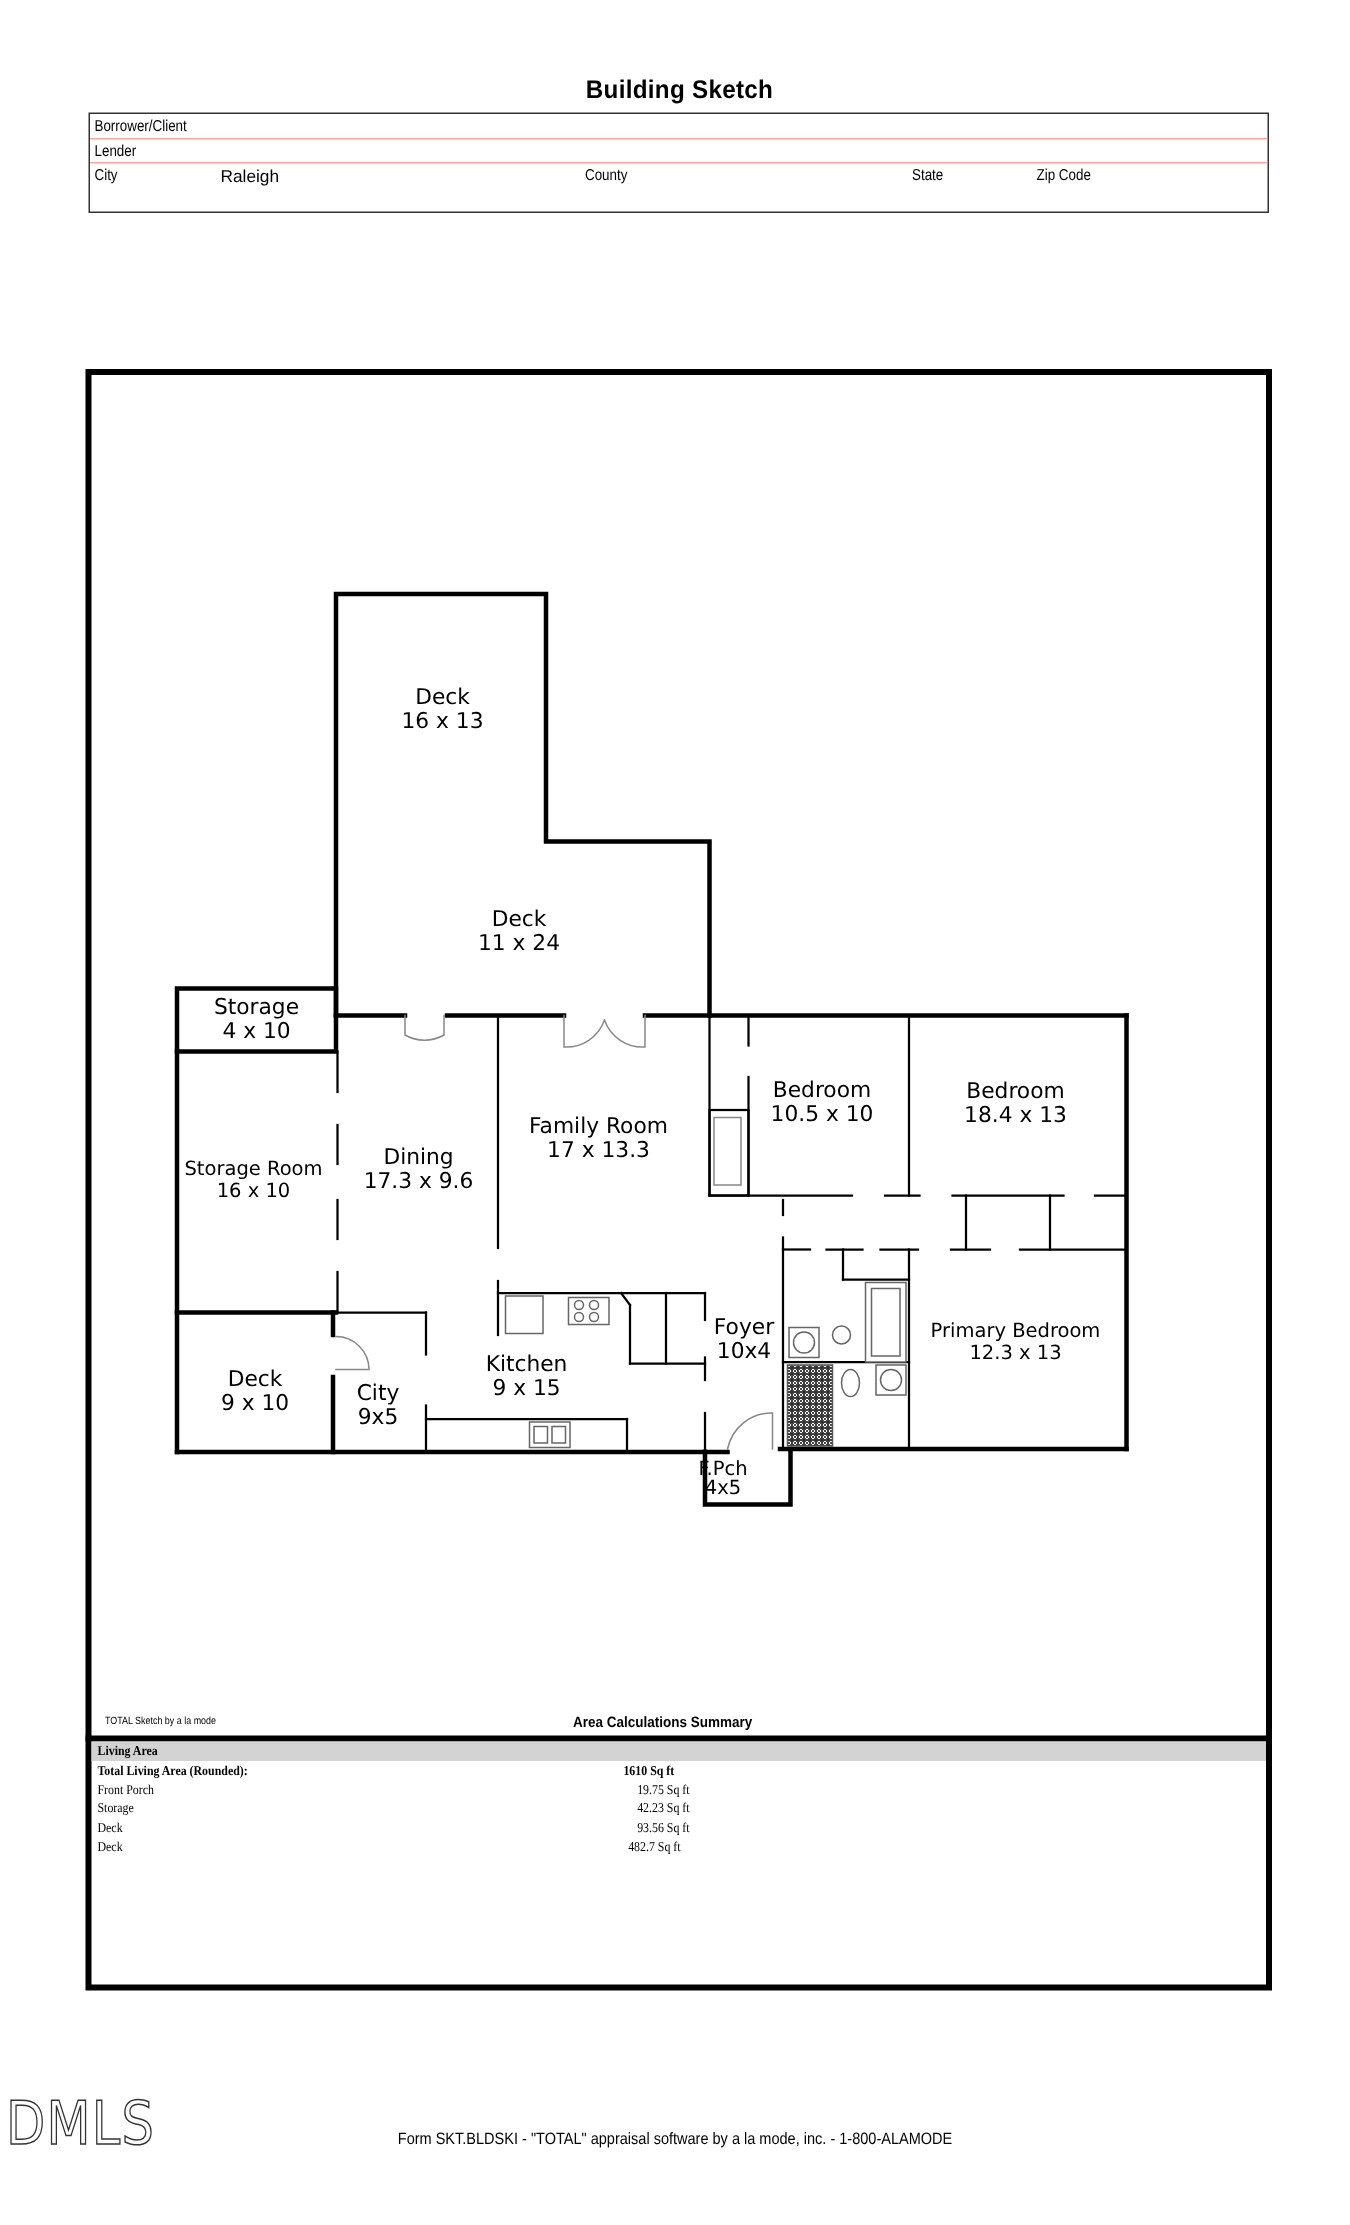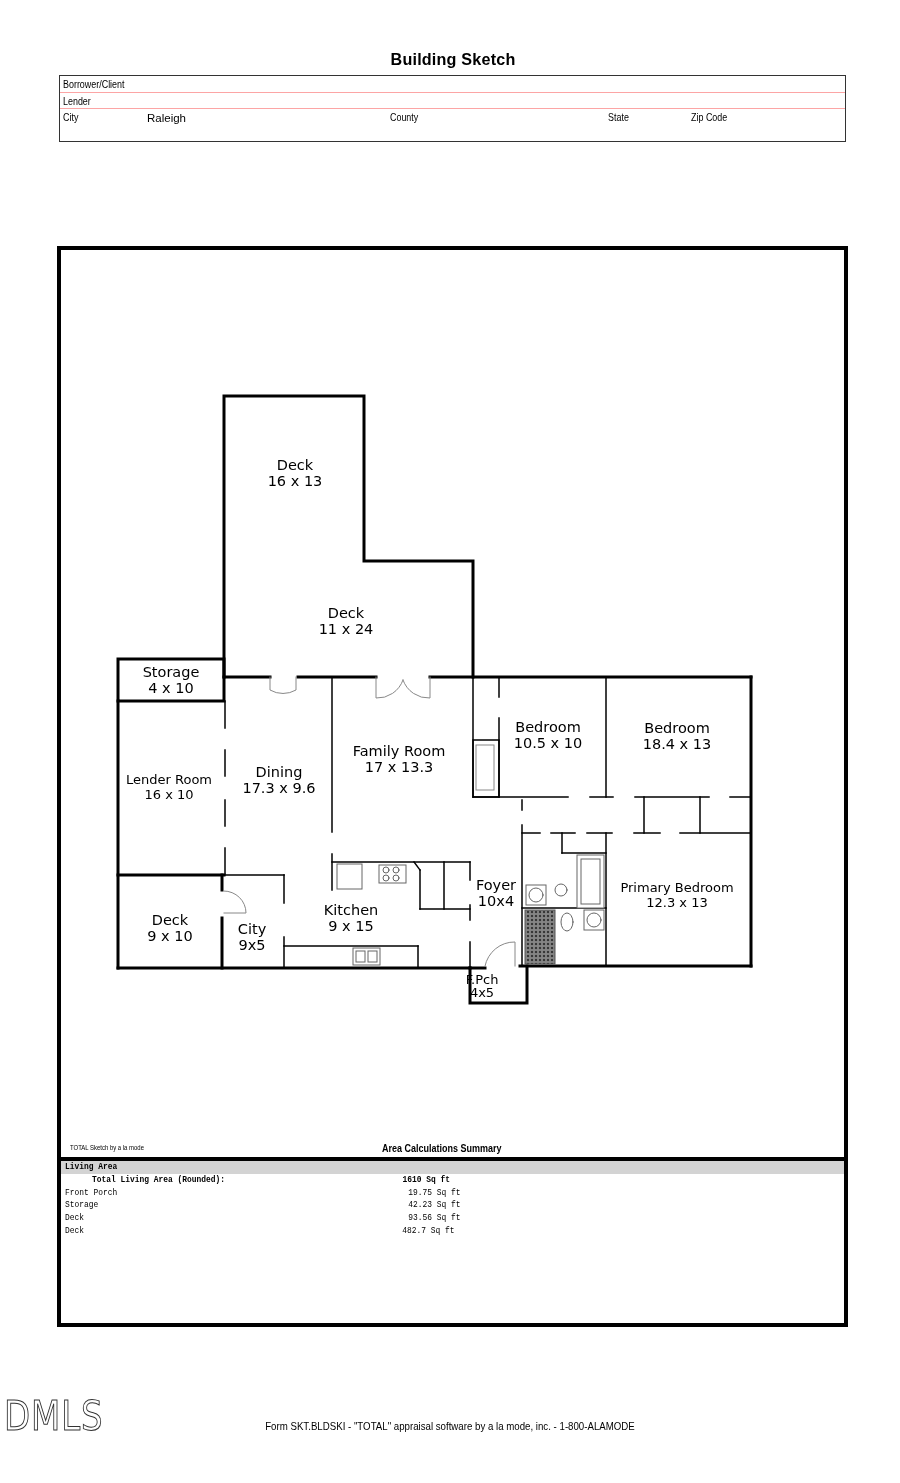--- a/index.html
+++ b/index.html
@@ -11,24 +11,24 @@
   .hdr-row span { position:absolute; top:2px; white-space:nowrap; }
   .lbl { font-size:10.5px; transform:scaleX(0.85); transform-origin:left top; }
   .val { font-size:11.5px; }
   .frame { position:absolute; left:57px; top:246px; width:791px; height:1081px; border:4px solid #000; box-sizing:border-box; }
   .plan { position:absolute; left:0; top:0; }
   .room-label { position:absolute; text-align:center; font-family:"DejaVu Sans", sans-serif; font-size:14.5px; line-height:16px; white-space:nowrap; transform:translateX(-50%); }
   .room-label.sm { font-size:13px; line-height:15px; }
   .tiny { position:absolute; font-size:7px; transform:scaleX(0.85); transform-origin:left top; }
   .summary-title { position:absolute; left:382px; top:1143px; font-size:10px; font-weight:bold; transform:scaleX(0.9); transform-origin:left top; }
   .summary-bar { position:absolute; left:57px; top:1157px; width:791px; height:4px; background:#000; }
-  .summary { position:absolute; left:61px; top:1161px; width:783px; font-family:Liberation Mono, monospace; font-size:9px; }
+  .summary { position:absolute; left:61px; top:1161px; width:783px; font-family:Liberation Serif, serif; font-size:9px; }
   .srow { position:relative; height:12.8px; line-height:12.8px; }
   .srow.section { background:#d3d3d3; font-weight:bold; }
-  .srow.bold { font-weight:bold;margin-left:27px; }
+  .srow.bold { font-weight:bold; }
   .srow .k { position:absolute; left:4px; transform:scaleX(0.88); transform-origin:left center; }
   .srow .v { position:absolute; right:384px; transform:scaleX(0.88); transform-origin:right center; }
   .dmls { position:absolute; left:4px; top:1393px; font-size:40px; font-weight:100; letter-spacing:1px; color:#222; font-family:"DejaVu Sans", sans-serif; transform:scaleX(0.85); transform-origin:left top; -webkit-text-stroke:0; }
   .dmls span { font-weight:normal; color:transparent; -webkit-text-stroke:1px #333; }
   .footer { position:absolute; left:0; width:900px; top:1420px; text-align:center; font-size:11px; transform:scaleX(0.88); }
 </style>
 </head>
 <body>
 
 <div class="title">Building Sketch</div>
@@ -167,21 +167,21 @@
   </div>
 <div class="room-label" style="left:346px;top:605px">
     <div>Deck</div>
     <div>11 x 24</div>
   </div>
 <div class="room-label" style="left:171px;top:664px">
     <div>Storage</div>
     <div>4 x 10</div>
   </div>
 <div class="room-label sm" style="left:169px;top:772px">
-    <div>Lender Room</div>
+    <div>Storage Room</div>
     <div>16 x 10</div>
   </div>
 <div class="room-label" style="left:279px;top:764px">
     <div>Dining</div>
     <div>17.3 x 9.6</div>
   </div>
 <div class="room-label" style="left:399px;top:743px">
     <div>Family Room</div>
     <div>17 x 13.3</div>
   </div>

